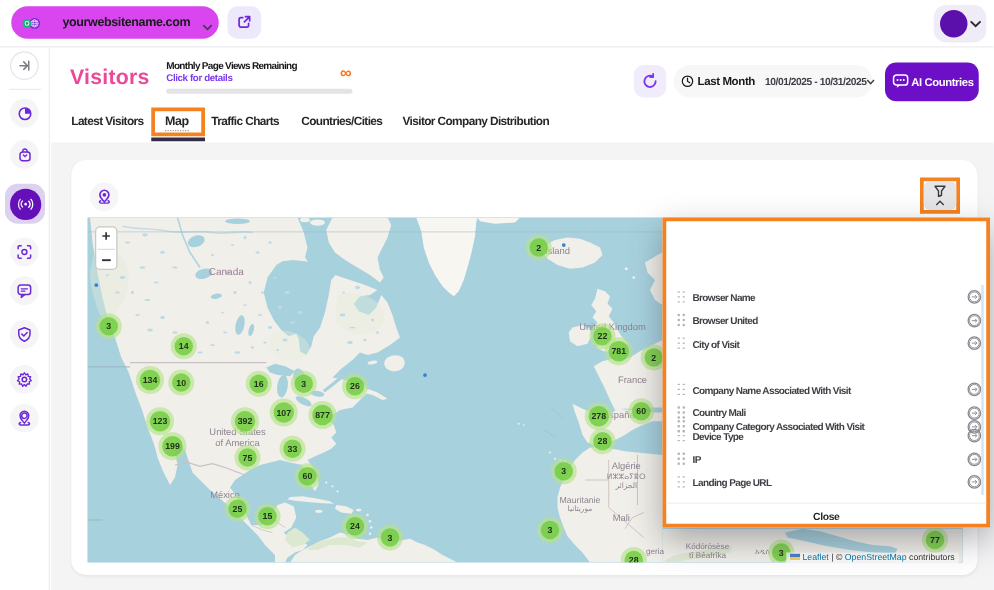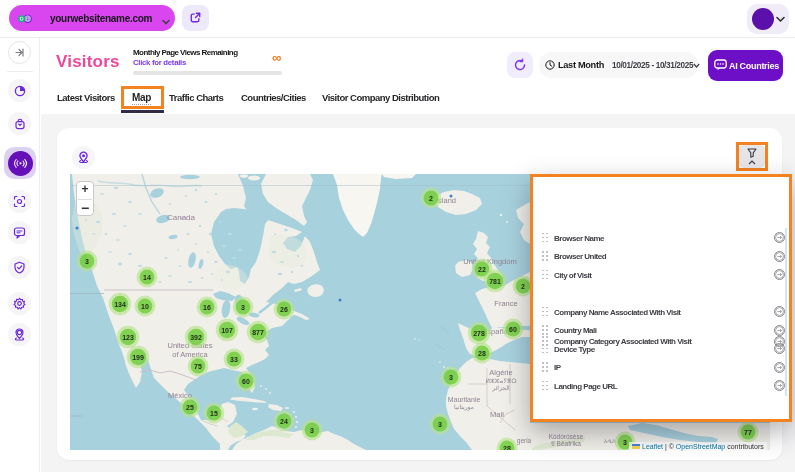--- a/index.html
+++ b/index.html
@@ -653,13 +653,14 @@
           <i style="left:4px;top:8px"></i>
     </div>
     <div class="prow-label">Landing Page URL</div>
     <svg class="arrcirc" viewBox="0 0 11 11">
           <circle cx="5.5" cy="5.5" r="4.8" fill="none" stroke="#87878e" stroke-width="0.9"></circle>
           <path d="M3 5.5 H8 M6.2 3.7 L8 5.5 L6.2 7.3" fill="none" stroke="#87878e" stroke-width="0.9"></path>
         </svg>
   </div>
     </div>
   <div style="position:absolute; right:2.5px; top:51px; width:1.5px; height:168px; background:#cfe7f2;"></div>
+  <div class="pclose">Close</div>
 </div>
 
 </body></html>

